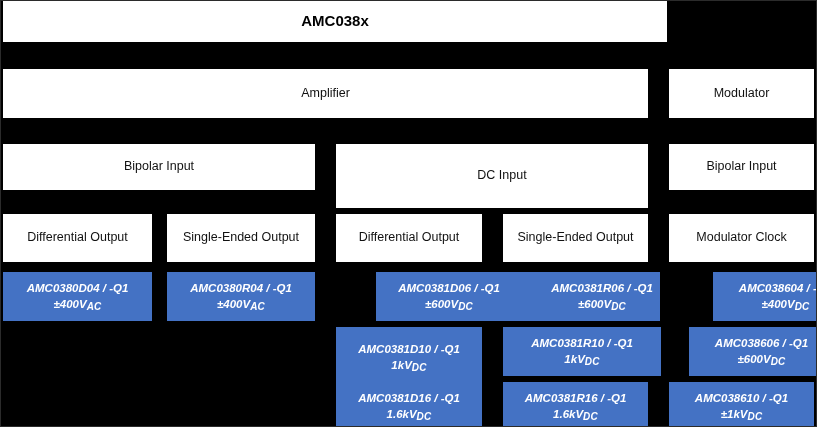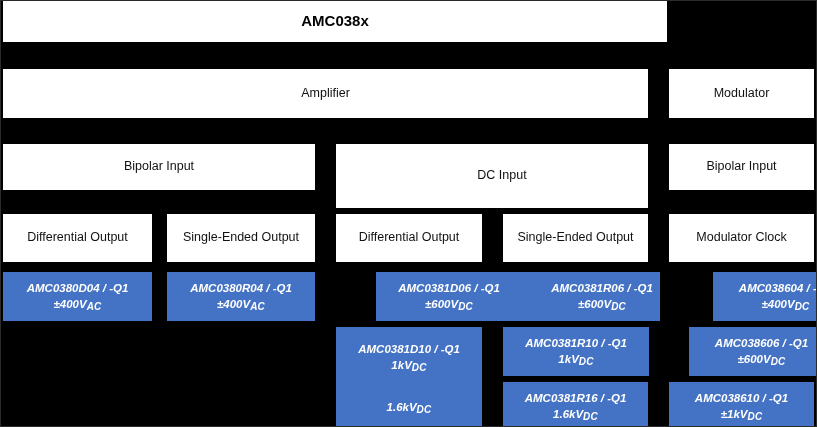--- a/index.html
+++ b/index.html
@@ -111,28 +111,29 @@
 
   <div class="box blue" style="left:335px; top:271px; width:146px; height:49px;margin-left:40px;">
     <span class="line1">AMC0381D06 / -Q1</span>
     <span class="line2"><span>±600V</span><sub>DC</sub></span>
   </div>
   <div class="box blue" style="left:335px; top:326px; width:146px; height:60px;text-align:center;">
     <span class="line1">AMC0381D10 / -Q1</span>
     <span class="line2"><span>1kV</span><sub>DC</sub></span>
   </div>
   <div class="box blue" style="left:335px; top:381px; width:146px; height:49px;">
+    <span class="line1">AMC0381D16 / -Q1</span>
     <span class="line2"><span>1.6kV</span><sub>DC</sub></span>
   </div>
 
   <div class="box blue" style="left:502px; top:271px; width:157px; height:49px;padding-left:45px;">
     <span class="line1">AMC0381R06 / -Q1</span>
     <span class="line2"><span>±600V</span><sub>DC</sub></span>
   </div>
-  <div class="box blue" style="left:502px; top:326px; width:146px; height:49px;">
+  <div class="box blue" style="left:502px; top:326px; width:158px; height:49px;">
     <span class="line1">AMC0381R10 / -Q1</span>
     <span class="line2"><span>1kV</span><sub>DC</sub></span>
   </div>
   <div class="box blue" style="left:502px; top:381px; width:145px; height:49px;">
     <span class="line1">AMC0381R16 / -Q1</span>
     <span class="line2"><span>1.6kV</span><sub>DC</sub></span>
   </div>
 
   <div class="box blue" style="left:668px; top:271px; width:145px; height:49px;margin-left:44px;">
     <span class="line1">AMC038604 / -Q1</span>

